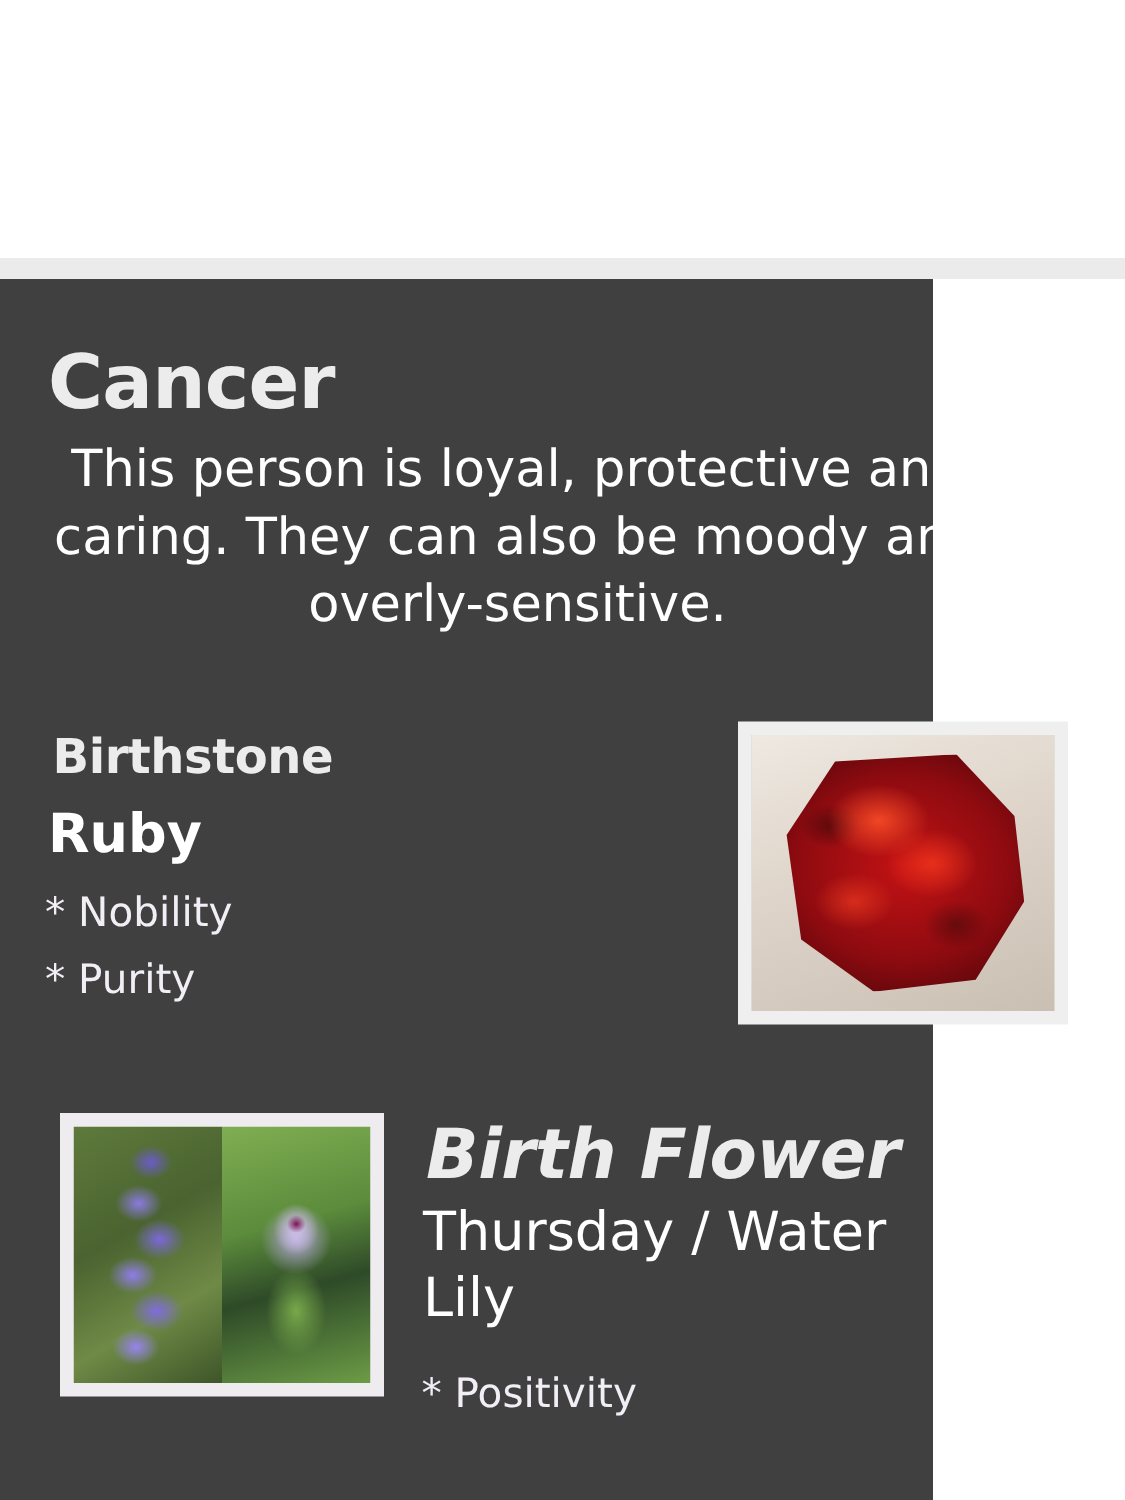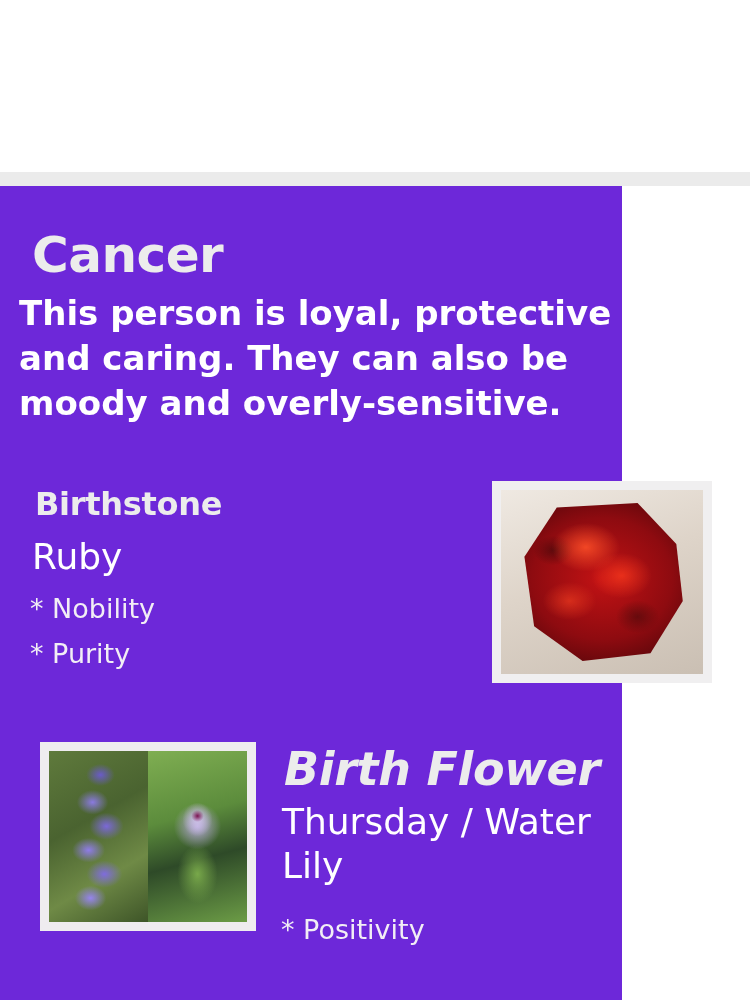--- a/index.html
+++ b/index.html
@@ -32,44 +32,45 @@
     line-height:32px;
   }
   .divider-band {
     position:absolute; left:0; top:172px; width:750px; height:14px;
     background:#ebebeb;
   }
 
   
   .body-purple {
     position:absolute; left:0; top:186px; width:622px; height:814px;
-    background:#6d28d9;
+    background:#404040;
   }
 
   
   .zodiac-title {
     position:absolute; left:32px; top:40px;
     font-size:50px; font-weight:bold; color:#ececec;
     line-height:58px; letter-spacing:-0.5px;
   }
   .zodiac-desc {
-    position:absolute; left:19px; top:105px; width:620px;
-    font-size:34px; font-weight:bold; color:#ffffff;
+    position:absolute; left:35px; top:105px; width:620px;
+    font-size:34px; font-weight:normal; color:#ffffff;
     line-height:45px;
+    text-align:center;
   }
 
   
   .stone-title {
     position:absolute; left:35px; top:292px;
     font-size:32px; font-weight:bold; color:#ececec;
     line-height:52px; letter-spacing:-0.3px;text-align:right;
   }
   .stone-name {
     position:absolute; left:32px; top:349px;
-    font-size:36px; font-weight:normal; color:#ffffff;
+    font-size:36px; font-weight:bold; color:#ffffff;
     line-height:44px;
   }
   .stone-traits {
     position:absolute; left:30px; top:400px; list-style:none;
   }
   .stone-traits li {
     font-size:27px; color:#f2eef5; line-height:45px; white-space:nowrap;
   }
 
   

